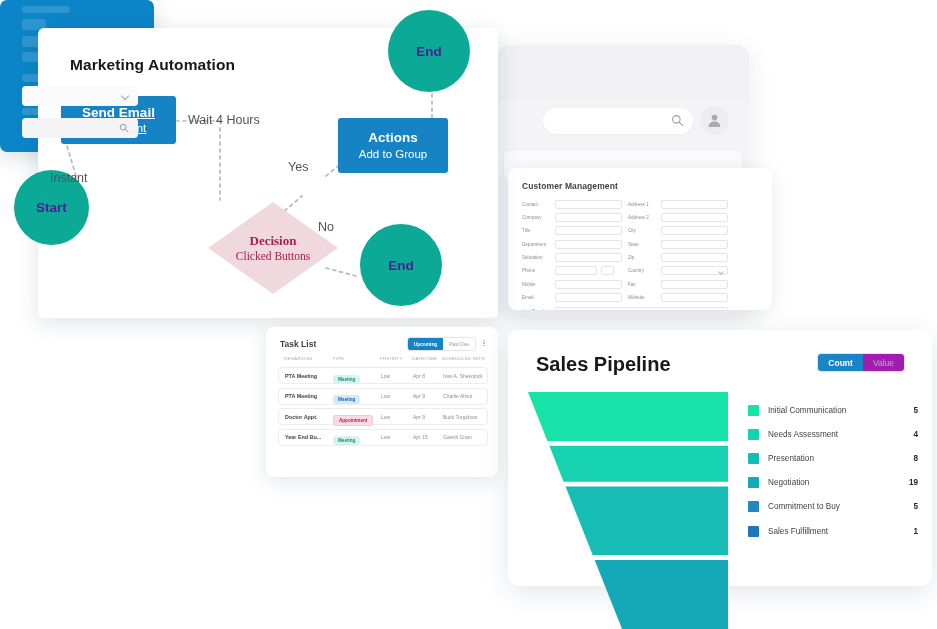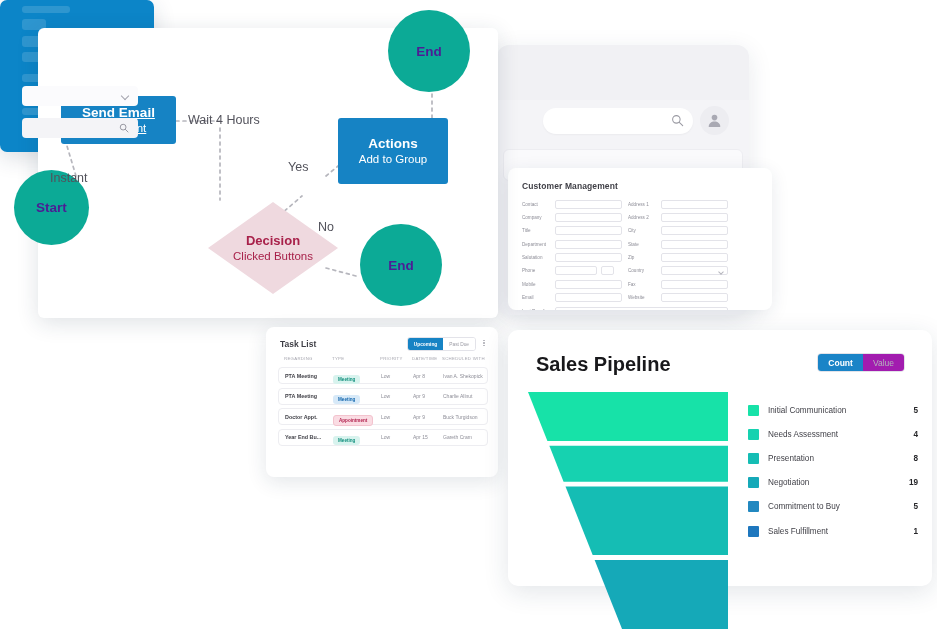--- a/index.html
+++ b/index.html
@@ -88,20 +88,21 @@
   }
   #decision-text {
     position: absolute;
     inset: 0;
     display: flex;
     flex-direction: column;
     align-items: center;
     justify-content: center;
     color: #A8214A;
     line-height: 1.25;
+    font-family: Liberation Serif, serif;
   }
   #decision-text .t1 { font-size: 13px; font-weight: bold; }
   #decision-text .t2 { font-size: 11.5px; font-weight: normal; }
 
   .edge-label {
     position: absolute;
     font-size: 12.5px;
     color: #52525b;
     white-space: nowrap;
   }
@@ -572,20 +573,21 @@
       </div>
 
       <div class="cust-wide" style="position:absolute; left:0; top:106px;">
         <span class="cust-label">Last Results</span>
         <span class="cust-input sel"></span>
       </div>
     </div>
   </div>
 
   <div class="card" id="flow-card">
+    <div id="flow-title">Marketing Automation</div>
 
     <svg class="flow-svg">
       <g stroke="#b6b6bd" stroke-width="1.7" stroke-dasharray="3,4" fill="none" stroke-linecap="round">
 
         <line x1="38" y1="148" x2="26" y2="108"></line>
 
         <line x1="138" y1="93" x2="182" y2="93"></line>
         <line x1="182" y1="100" x2="182" y2="172"></line>
 
         <line x1="236" y1="192" x2="264" y2="168"></line>
@@ -608,21 +610,21 @@
     </div>
 
     <div id="decision-wrap">
       <div id="decision-shape"></div>
       <div id="decision-text">
         <span class="t1">Decision</span>
         <span class="t2">Clicked Buttons</span>
       </div>
     </div>
 
-    <div class="node node-box" style="left:300px; top:90px; width:110px; height:66px;">
+    <div class="node node-box" style="left:300px; top:90px; width:110px; height:55px;">
       <span class="t1">Actions</span>
       <span class="t2">Add to Group</span>
     </div>
 
     <div class="node node-circle" style="left:350px; top:-18px; width:82px; height:82px;">
       <span>End</span>
     </div>
 
     <div class="node node-circle" style="left:322px; top:196px; width:82px; height:82px;">
       <span>End</span>

